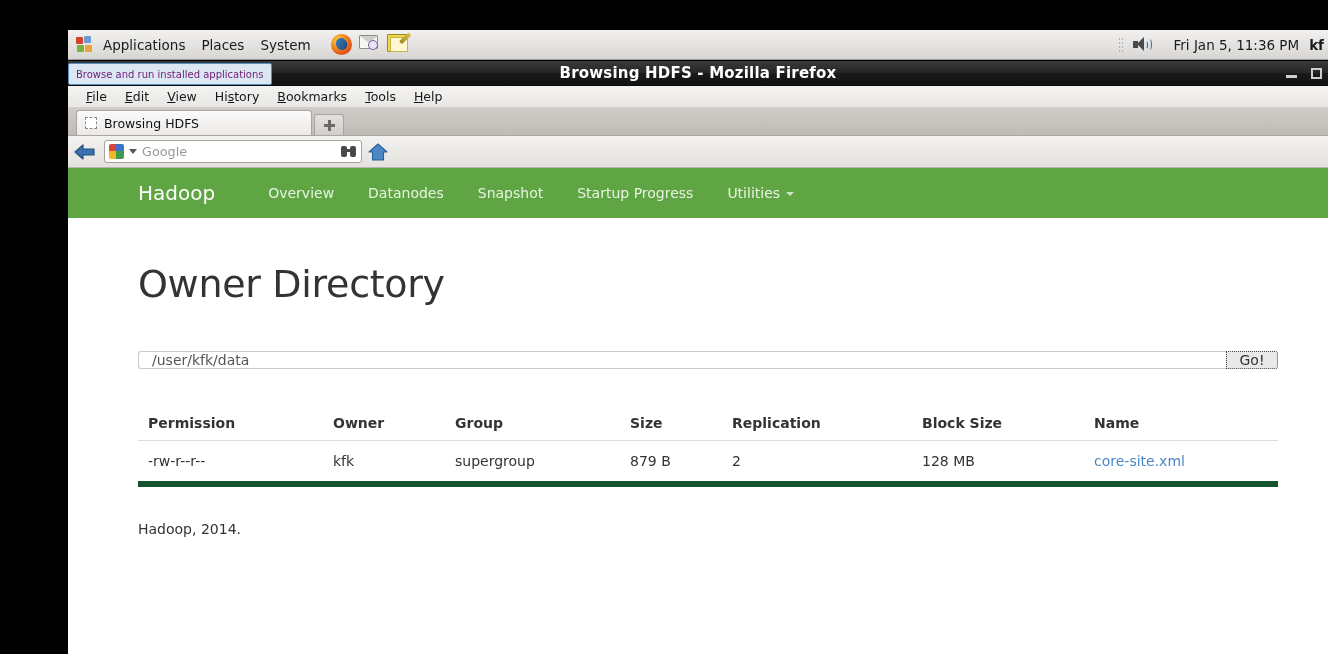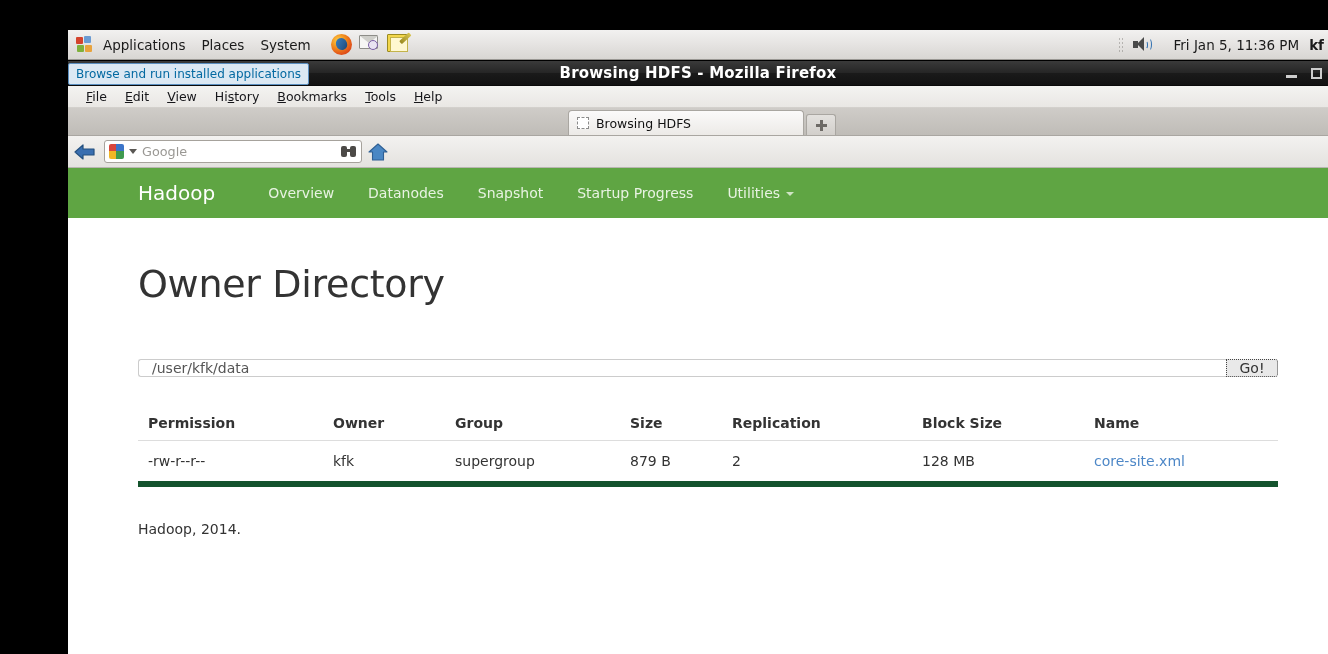--- a/index.html
+++ b/index.html
@@ -124,21 +124,20 @@
   }
   .menubar span {
     font-size: 12.5px; color: #16161a; padding: 2px 8px; white-space: nowrap;
   }
   .menubar span u { text-decoration: underline; }
 
   .tabstrip {
     height: 28px; background: linear-gradient(to bottom,#cfccc8,#bfbcb7);
     display: flex; align-items: flex-end; padding-left: 8px;
     border-bottom: 1px solid #a9a6a1;
-    justify-content: center;
   }
   .tab {
     height: 25px; min-width: 236px; background: linear-gradient(to bottom,#fbfafa,#eceae7);
     border: 1px solid #a9a6a1; border-bottom: none;
     border-radius: 4px 4px 0 0; display: flex; align-items: center;
     padding: 0 8px; gap: 7px;
   }
   .tab-favicon {
     width: 12px; height: 12px; border: 1px dashed #8b8b8b; background: #fff; flex: 0 0 auto;
   }
@@ -226,21 +225,21 @@
   .caret {
     width: 0; height: 0; border-left: 4px solid transparent; border-right: 4px solid transparent;
     border-top: 4px solid #cfe4c4; margin-top: 2px;
   }
 
   .content { padding: 0 50px 0 70px; }
   .page-title {
     font-size: 38px; font-weight: normal; color: #333; margin: 44px 0 0 0; letter-spacing: -.3px;
   }
   .path-row {
-    margin-top: 45px; display: flex; align-items: center; height: 34px;
+    margin-top: 45px; display: flex; align-items: flex-start; height: 34px;
   }
   .path-input {
     flex: 1 1 auto; border: 1px solid #ccc; border-right: none; border-radius: 3px 0 0 3px;
     background: #fff; font-size: 14px; color: #555; padding: 0 13px;
     display: flex; align-items: center; font-family: "DejaVu Sans","Liberation Sans",sans-serif;
   }
   .go-btn {
     width: 52px; border: 1px dotted #444; background: #e9e9e9;
     font-size: 14px; color: #333; display: flex; align-items: center; justify-content: center;
     border-radius: 0 3px 3px 0;
@@ -260,21 +259,21 @@
   .col-group { width: 175px; } .col-size { width: 102px; }
   .col-repl { width: 190px; } .col-block { width: 172px; }
   .footer-note { margin-top: 34px; font-size: 14px; color: #333; }
 
   
   .tooltip {
     position: absolute; left: 68px; top: 63px; height: 22px;
     background: #dbe8f3; border: 1px solid #5b8fc0; border-radius: 2px;
     display: flex; align-items: center; padding: 0 7px; z-index: 50;
   }
-  .tooltip span { font-size: 12px; color: #0369a1; white-space: nowrap; }
+  .tooltip span { font-size: 10px; color: #701a75; white-space: nowrap; }
 </style>
 </head>
 <body>
 
 <div class="gnome-panel">
   <div class="panel-left">
     <div class="apps-icon">
         <i></i>
         <i></i>
         <i></i>

